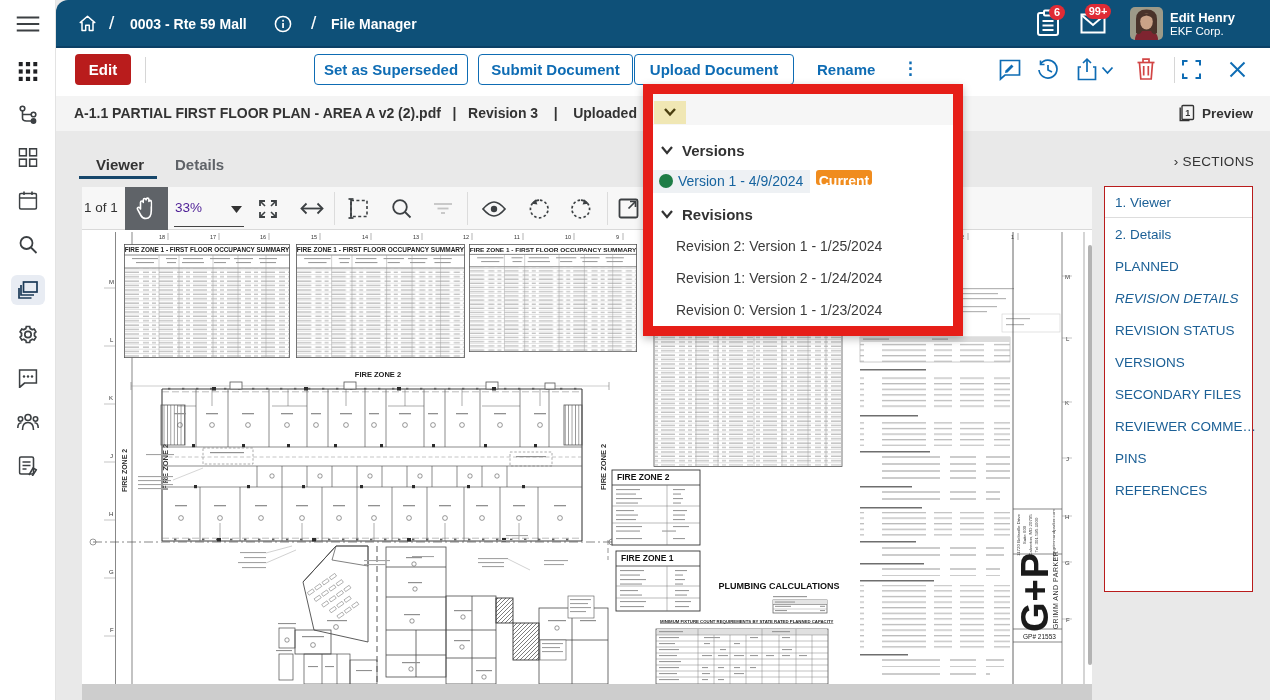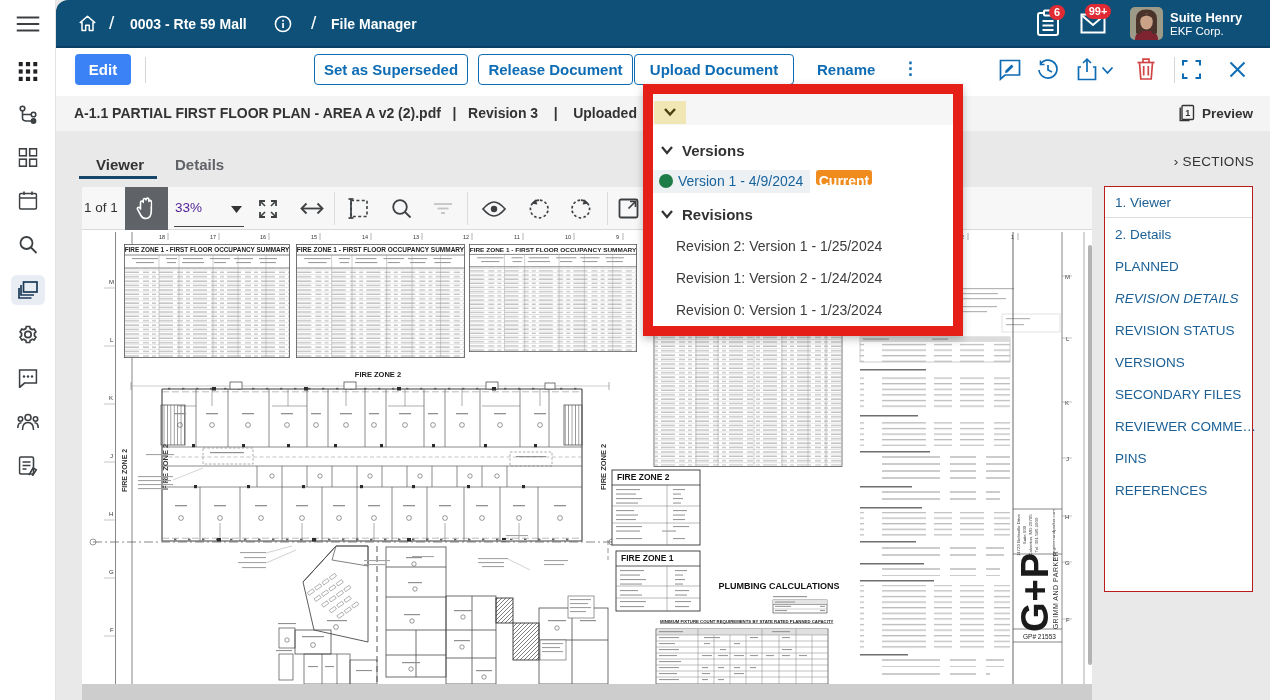--- a/index.html
+++ b/index.html
@@ -16,21 +16,21 @@
   #topbar { left:56px; top:0; width:1214px; height:48px; background:#0e5078; border-top-left-radius:12px; z-index:25; border-bottom:2px solid #0b4066;}
   #topbar .bc { position:absolute; color:#fff; font-weight:bold; font-size:14px; top:16px; white-space:nowrap; }
   #topbar .slash { position:absolute; color:#fff; font-size:19px; font-weight:400; top:12px; }
   .uname { position:absolute; color:#fff; font-weight:bold; font-size:13px; left:1114px; top:10px; white-space:nowrap;}
   .ucorp { position:absolute; color:#fff; font-size:11.5px; left:1114px; top:25px; white-space:nowrap;}
   .badge { position:absolute; background:#e02b35; color:#fff; font-size:11px; font-weight:bold; border-radius:9px; text-align:center; line-height:15px; height:15px; z-index:2;}
 
   
   #toolrow { left:56px; top:48px; width:1214px; height:48px; background:#fff; z-index:20; }
   .btn { position:absolute; top:6px; height:31px; border-radius:4px; font-family:"Liberation Sans",sans-serif; font-size:15px; font-weight:bold; color:#0e6cb4; background:#fff; border:1px solid #0e6cb4; text-align:center; line-height:29px; }
-  .btn.fill { background:#3b82f6; color:#fff; line-height:31px; border:none; }
+  .btn.fill { background:#b91c1c; color:#fff; line-height:31px; border:none; }
   .vdiv { position:absolute; top:9px; width:1px; height:26px; background:#d6d6d6; }
 
   
   #titlerow { left:56px; top:96px; width:1214px; height:35px; background:#f4f4f4; z-index:10; }
   #titlerow .t { position:absolute; left:18px; top:9px; font-size:14px; font-weight:bold; color:#333; white-space:nowrap; }
   #preview { position:absolute; right:17px; top:8px; font-size:13.5px; font-weight:bold; color:#333; }
 
   
   #graybody { left:56px; top:131px; width:1214px; height:569px; background:#e9e9e9; z-index:5; }
   .tab { position:absolute; top:25px; font-size:15px; font-weight:bold; }
@@ -915,21 +915,21 @@
     <div class="it" style="top:200px;">SECONDARY FILES</div>
     <div class="it" style="top:232px;">REVIEWER COMME…</div>
     <div class="it" style="top:264px;">PINS</div>
     <div class="it" style="top:296px;">REFERENCES</div>
   </div>
 
   <div class="abs" id="toolrow">
     <div class="btn fill" style="left:19px;width:56px;">Edit</div>
     <div class="vdiv" style="left:89px;"></div>
     <div class="btn" style="left:258px;width:154px;">Set as Superseded</div>
-    <div class="btn" style="left:422px;width:155px;">Release Document</div>
+    <div class="btn" style="left:422px;width:155px;">Submit Document</div>
     <div class="btn" style="left:578px;width:160px;">Upload Document</div>
     <div style="position:absolute;left:761px;top:13px;font-size:15px;font-weight:bold;color:#0e6cb4;">Rename</div>
     <div style="position:absolute;left:846px;top:10px;font-size:17px;font-weight:bold;color:#0e6cb4;">⋮</div>
 
     <svg style="position:absolute;left:943px;top:11px;" width="22" height="22" viewBox="0 0 22 22">
         <g fill="none" stroke="#0e6cb4" stroke-width="1.7">
           <path d="M1.5 1.5 L20.5 1.5 L20.5 16 L6 16 L1.5 20 Z"></path>
           <path d="M6.5 11.5 L12.5 5.5 L14.5 7.5 L8.5 13.5 L6 14 Z" fill="#0e6cb4" stroke="none"></path>
         </g>
       </svg>
@@ -1018,21 +1018,21 @@
           </clipPath>
         </defs>
         <g clip-path="url(#avc)">
           <rect width="33" height="33" fill="#9d9a88"></rect>
           <path d="M5 33 Q5 23 16.5 23 Q28 23 28 33 Z" fill="#7e2430"></path>
           <path d="M6 12 Q6 2.5 16.5 2.5 Q27 2.5 27 12 L27 26 Q23 29 21 24 L12 24 Q10 29 6 26 Z" fill="#4a332a"></path>
           <ellipse cx="16.5" cy="14.5" rx="6.3" ry="8" fill="#caa287"></ellipse>
           <path d="M9.5 12 Q10 6.5 16.5 6.5 Q23 6.5 23.5 12 Q20 8.5 16.5 8.5 Q13 8.5 9.5 12 Z" fill="#4a332a"></path>
         </g>
       </svg>
-    <div class="uname">Suite Henry</div>
+    <div class="uname">Edit Henry</div>
     <div class="ucorp">EKF Corp.</div>
   </div>
 
   <div class="abs" id="lsb">
 
     <svg style="top:16px" width="23" height="16" viewBox="0 0 23 16">
         <g stroke="#3c4043" stroke-width="2.2">
           <line x1="0" y1="1.5" x2="23" y2="1.5"></line>
           <line x1="0" y1="8" x2="23" y2="8"></line>
           <line x1="0" y1="14.5" x2="23" y2="14.5"></line>

